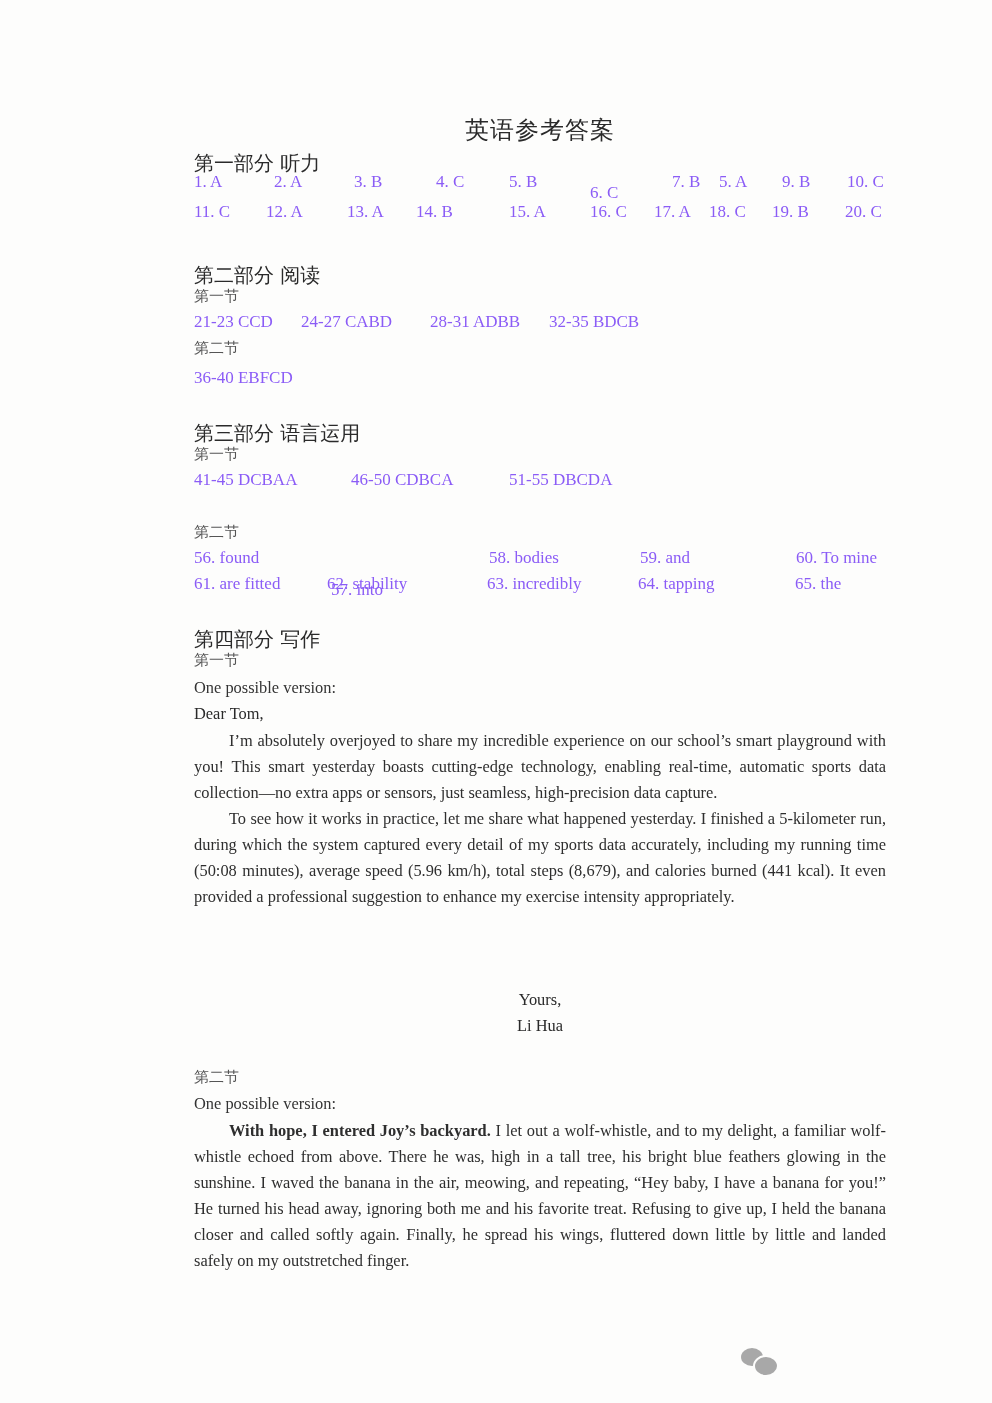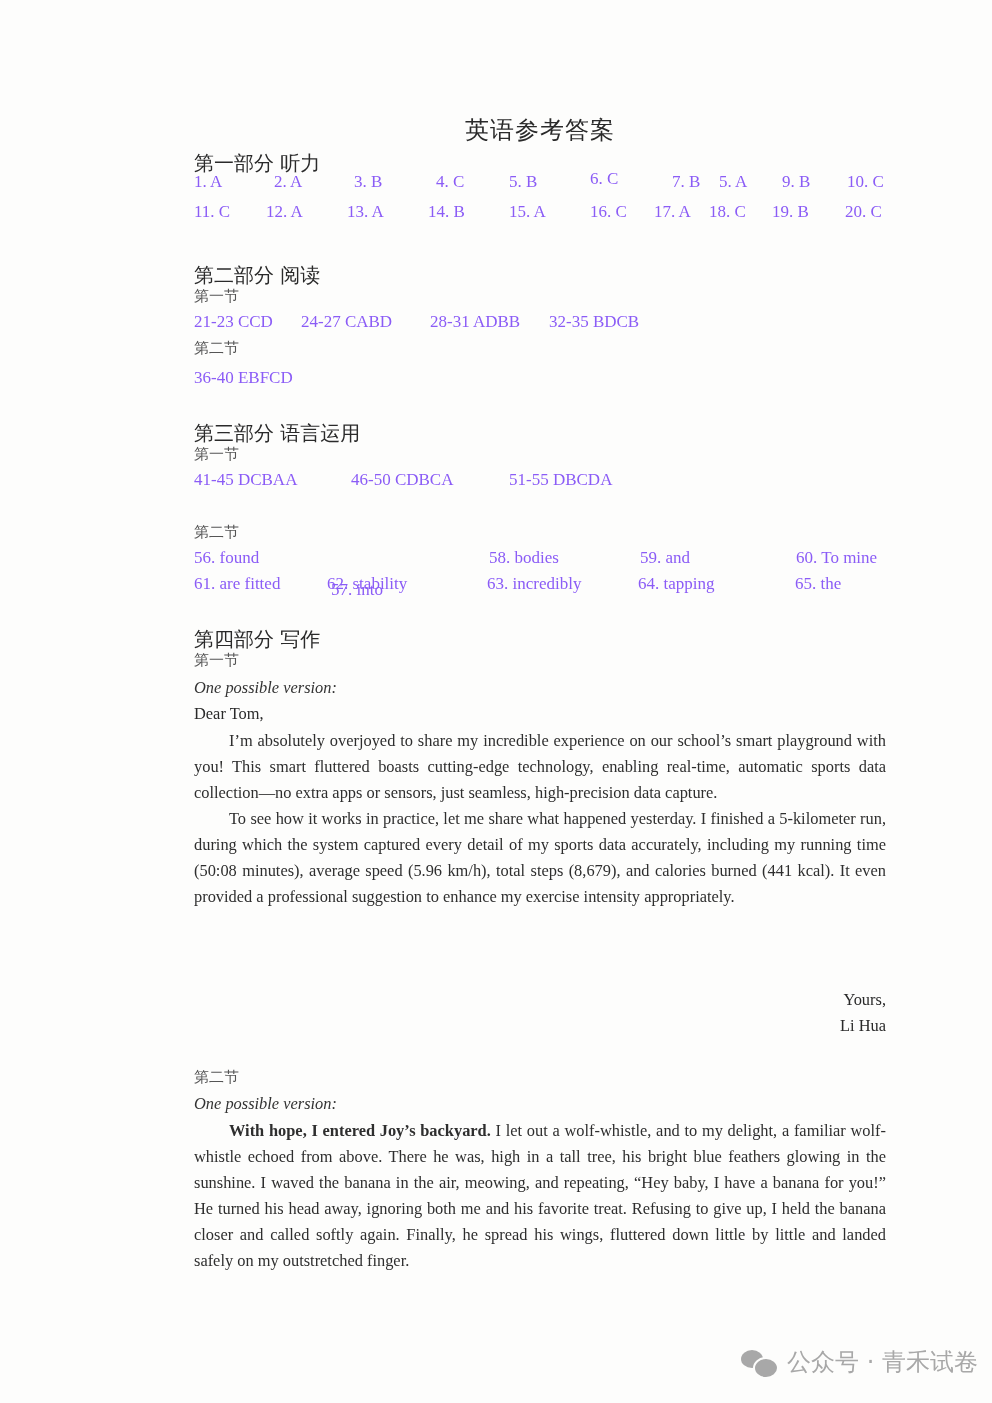--- a/index.html
+++ b/index.html
@@ -6,52 +6,52 @@
   body { width:992px; height:1403px; background:#fdfdfc; position:relative; overflow:hidden;
          font-family:"Liberation Serif", serif; color:#2a2a2a; }
   .abs { position:absolute;margin-left:44px; }
   .title { left:0; width:992px; top:114px; text-align:center; font-family:"DejaVu Sans", sans-serif;
            font-size:24px; color:#2a2a2a; letter-spacing:1px; }
   .part { font-family:"DejaVu Sans", sans-serif; font-size:20px; color:#2a2a2a; left:150px; }
   .sec { font-family:Liberation Sans, sans-serif; font-size:15px; color:#555; left:150px; }
   .ans { font-size:17px; color:#8b5cf6; white-space:nowrap; }
   .body-text { left:150px; width:692px; font-size:16.4px; line-height:26px; text-align:justify; color:#2e2e2e; }
   .para { text-indent:35px; margin:0; }
-  .ital { font-style:italic; font-size:16.4px; color:#333; left:150px; }
-  .right { text-align:right; left:150px; width:692px; font-size:16.4px; }
+  .ital { font-size:16.4px; color:#333; left:150px; }
+  .right { text-align:center; left:150px; width:692px; font-size:16.4px; }
   .watermark { left:697px; top:1346px; display:flex; align-items:center; font-family:"DejaVu Sans", sans-serif;
                font-size:24px; color:#a8a8a8; }
   .wm-icon { width:36px; height:28px; position:relative; margin-right:10px; }
   .bub1 { position:absolute; left:0; top:2px; width:22px; height:18px; background:#a8a8a8; border-radius:50%; }
   .bub2 { position:absolute; left:12px; top:9px; width:22px; height:18px; background:#a8a8a8; border-radius:50%; border:2px solid #fdfdfc; }
   b { font-weight:bold; }
 </style>
 </head>
 <body>
 
 <div class="abs title">英语参考答案</div>
 
 <div class="abs part" style="top:150px">第一部分  听力</div>
 <div>
   <span class="abs ans" style="left:150px;top:172px">1. A</span>
   <span class="abs ans" style="left:230px;top:172px">2. A</span>
   <span class="abs ans" style="left:310px;top:172px">3. B</span>
   <span class="abs ans" style="left:392px;top:172px">4. C</span>
   <span class="abs ans" style="left:465px;top:172px">5. B</span>
-  <span class="abs ans" style="left:546px;top:169px">6. C</span>
+  <span class="abs ans" style="left:546px;top:183px">6. C</span>
   <span class="abs ans" style="left:628px;top:172px">7. B</span>
   <span class="abs ans" style="left:675px;top:172px">5. A</span>
   <span class="abs ans" style="left:738px;top:172px">9. B</span>
   <span class="abs ans" style="left:803px;top:172px">10. C</span>
 </div>
 <div>
   <span class="abs ans" style="left:150px;top:202px">11. C</span>
   <span class="abs ans" style="left:222px;top:202px">12. A</span>
   <span class="abs ans" style="left:303px;top:202px">13. A</span>
-  <span class="abs ans" style="left:384px;top:202px">14. B</span>
+  <span class="abs ans" style="left:372px;top:202px">14. B</span>
   <span class="abs ans" style="left:465px;top:202px">15. A</span>
   <span class="abs ans" style="left:546px;top:202px">16. C</span>
   <span class="abs ans" style="left:610px;top:202px">17. A</span>
   <span class="abs ans" style="left:665px;top:202px">18. C</span>
   <span class="abs ans" style="left:728px;top:202px">19. B</span>
   <span class="abs ans" style="left:801px;top:202px">20. C</span>
 </div>
 
 <div class="abs part" style="top:262px">第二部分  阅读</div>
 <div class="abs sec" style="top:287px">第一节</div>
@@ -77,31 +77,30 @@
 <span class="abs ans" style="left:283px;top:574px">62. stability</span>
 <span class="abs ans" style="left:443px;top:574px">63. incredibly</span>
 <span class="abs ans" style="left:594px;top:574px">64. tapping</span>
 <span class="abs ans" style="left:751px;top:574px">65. the</span>
 
 <div class="abs part" style="top:626px">第四部分  写作</div>
 <div class="abs sec" style="top:651px">第一节</div>
 <div class="abs ital" style="top:678px">One possible version:</div>
 <div class="abs" style="left:150px;top:704px;font-size:16.4px">Dear Tom,</div>
 <div class="abs body-text" style="top:728px">
-  <p class="para">I’m absolutely overjoyed to share my incredible experience on our school’s smart playground with you! This smart fluttered boasts cutting-edge technology, enabling real-time, automatic sports data collection—no extra apps or sensors, just seamless, high-precision data capture.</p>
+  <p class="para">I’m absolutely overjoyed to share my incredible experience on our school’s smart playground with you! This smart yesterday boasts cutting-edge technology, enabling real-time, automatic sports data collection—no extra apps or sensors, just seamless, high-precision data capture.</p>
   <p class="para">To see how it works in practice, let me share what happened yesterday. I finished a 5-kilometer run, during which the system captured every detail of my sports data accurately, including my running time (50:08 minutes), average speed (5.96 km/h), total steps (8,679), and calories burned (441 kcal). It even provided a professional suggestion to enhance my exercise intensity appropriately.</p>
 </div>
 <div class="abs right" style="top:990px">Yours,</div>
 <div class="abs right" style="top:1016px">Li  Hua</div>
 
 <div class="abs sec" style="top:1068px">第二节</div>
 <div class="abs ital" style="top:1094px">One possible version:</div>
 <div class="abs body-text" style="top:1118px">
   <p class="para"><b>With hope, I entered Joy’s backyard.</b><span> I let out a wolf-whistle, and to my delight, a familiar wolf-whistle echoed from above. There he was, high in a tall tree, his bright blue feathers glowing in the sunshine. I waved the banana in the air, meowing, and repeating, “Hey baby, I have a banana for you!” He turned his head away, ignoring both me and his favorite treat. Refusing to give up, I held the banana closer and called softly again. Finally, he spread his wings, fluttered down little by little and landed safely on my outstretched finger.</span></p>
 </div>
 
 <div class="abs watermark">
   <div class="wm-icon">
     <div class="bub1"></div>
       <div class="bub2"></div>
   </div>
-  <span>公众号 · 青禾试卷</span>
 </div>
 
 </body></html>

